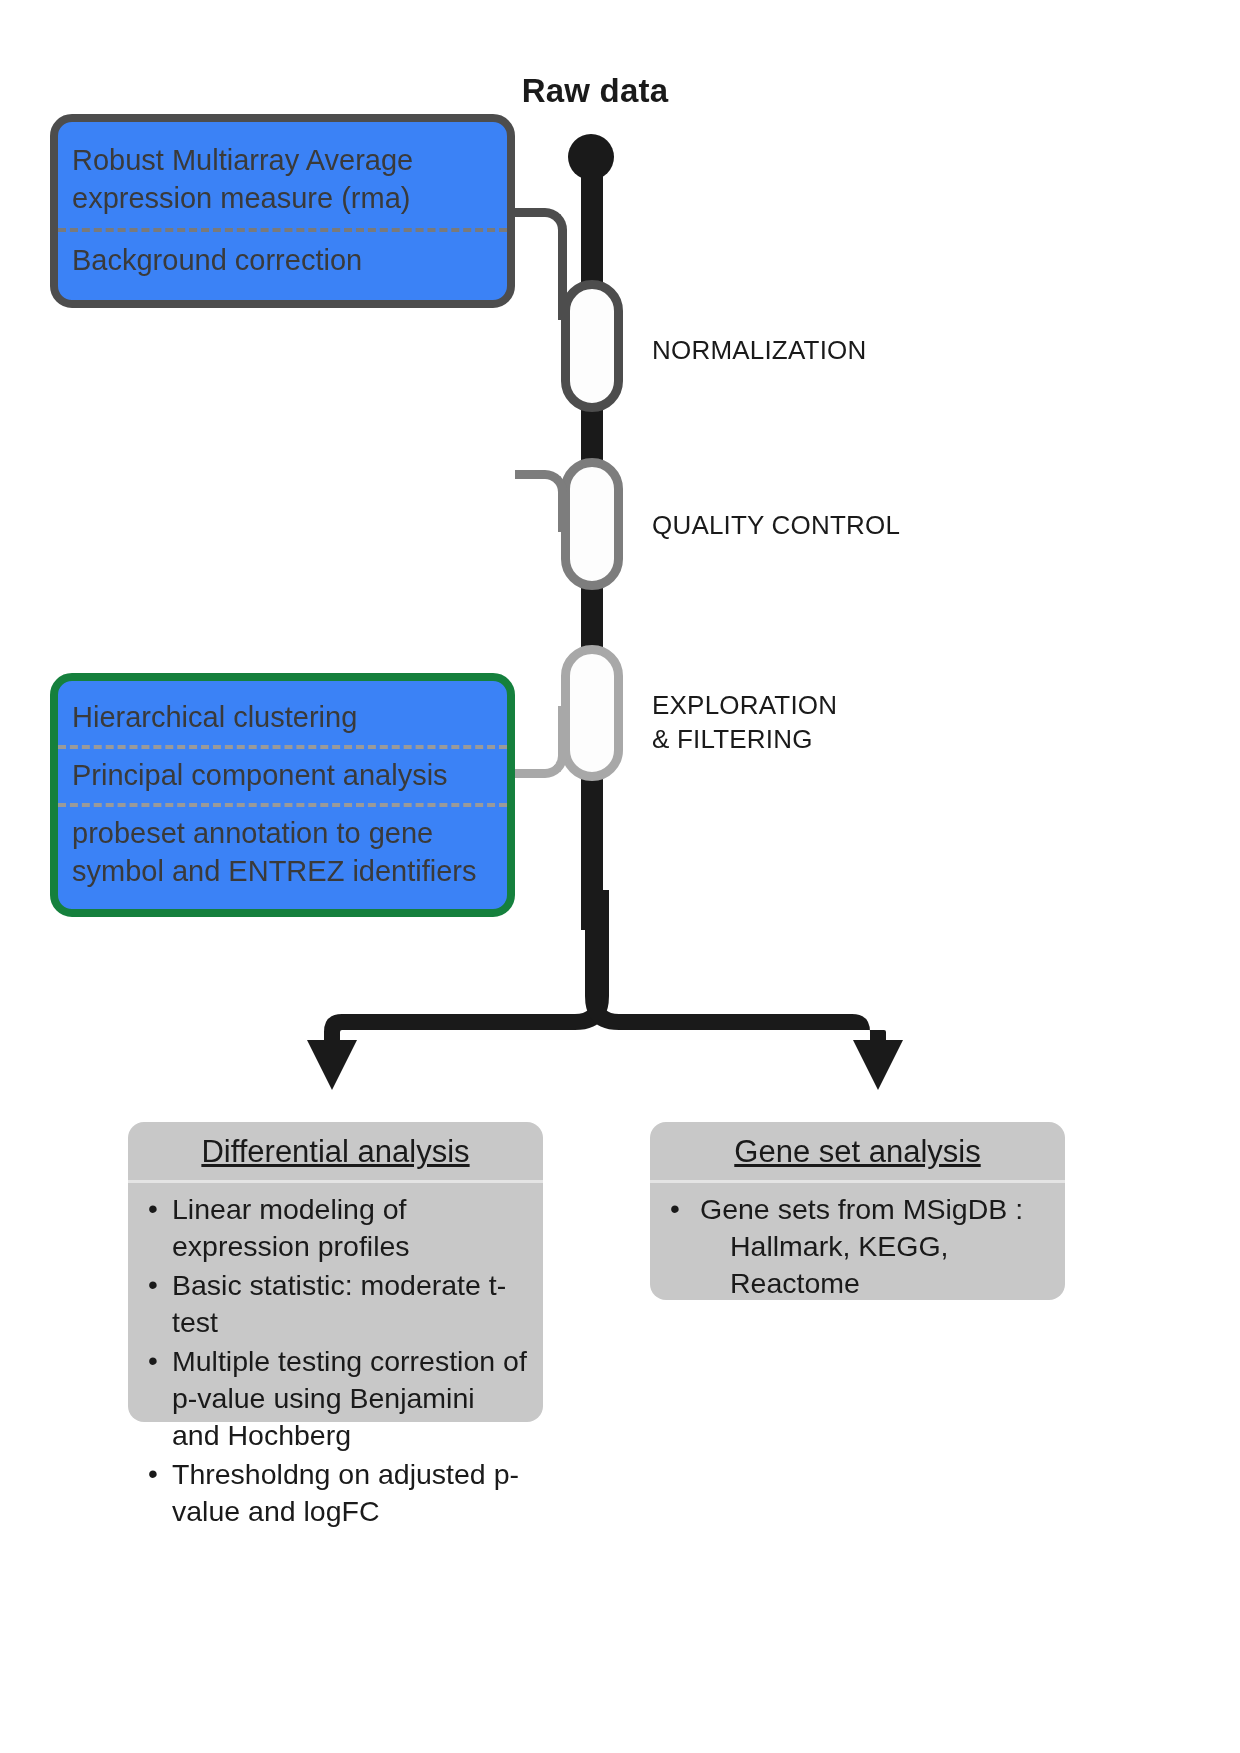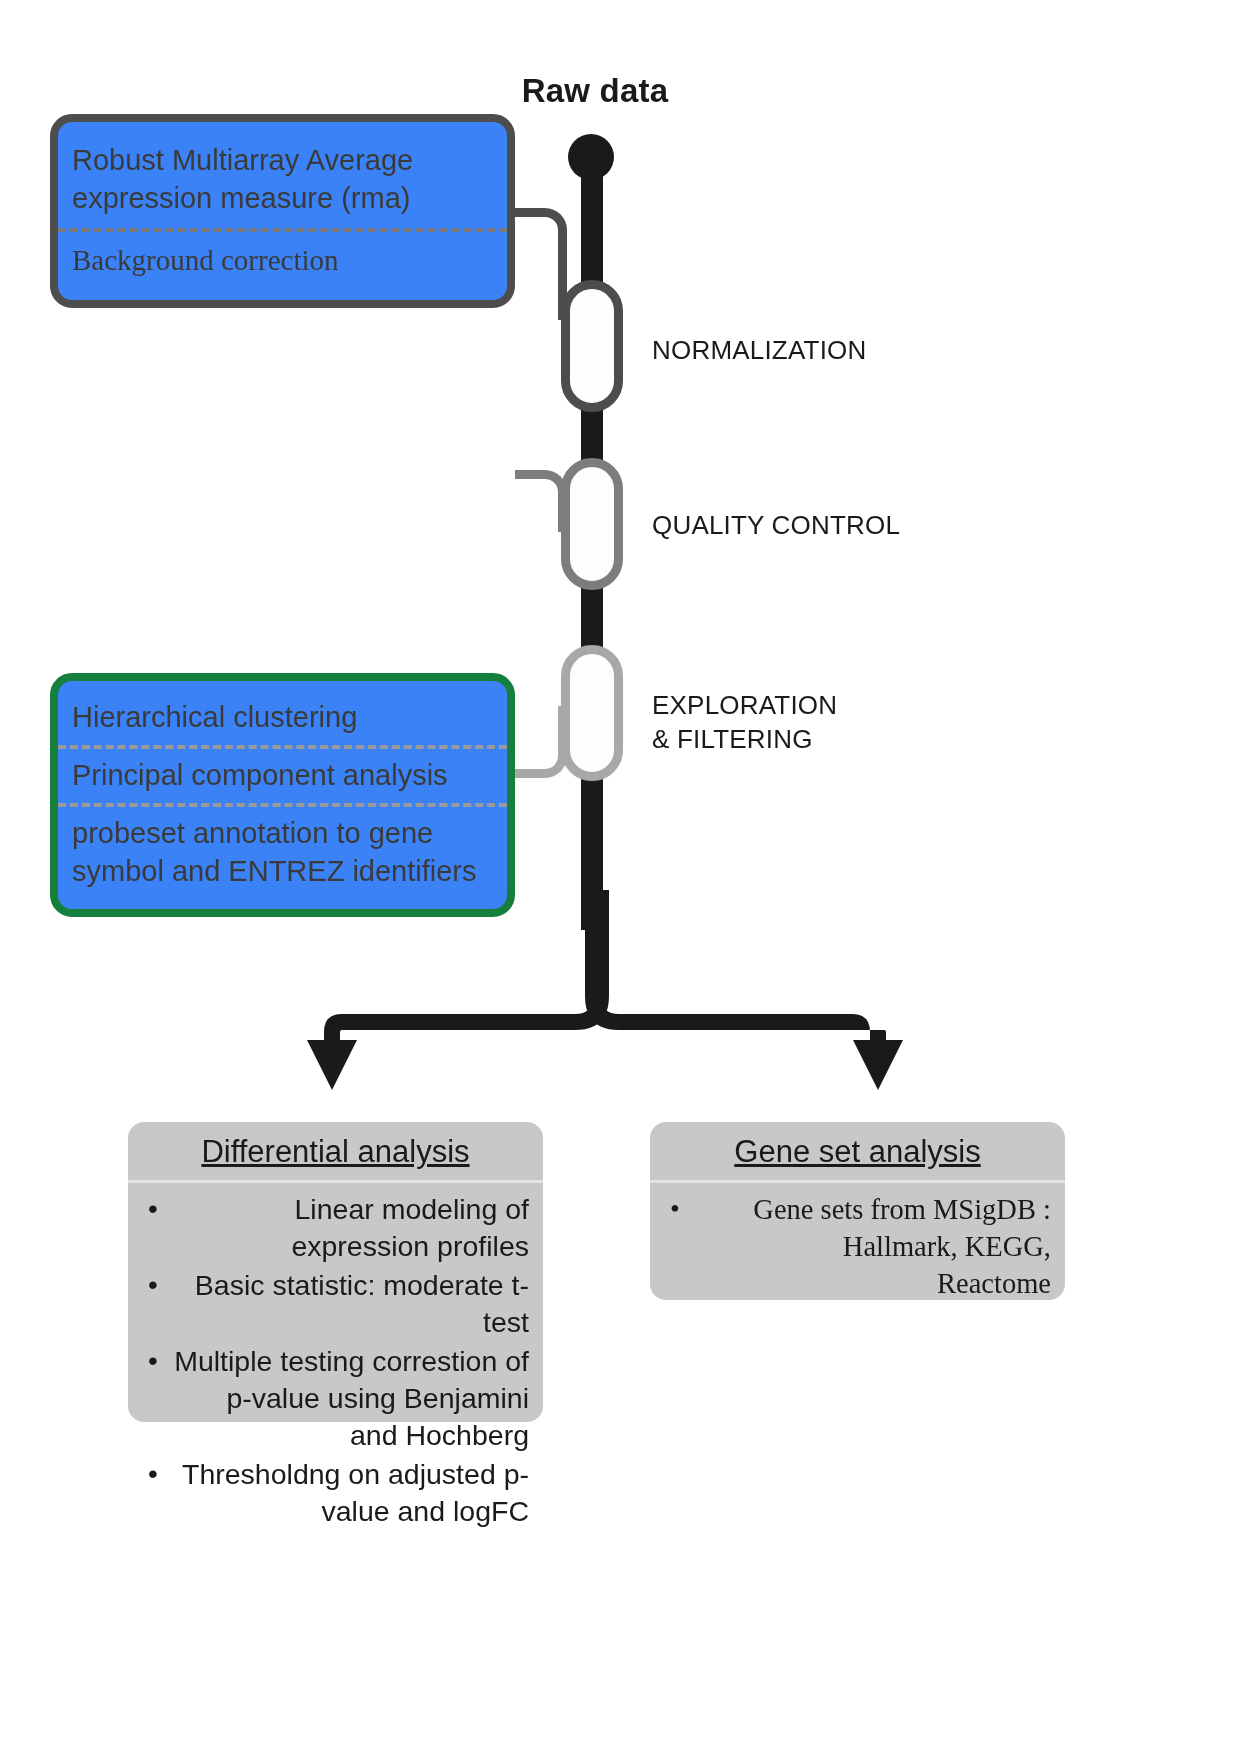--- a/index.html
+++ b/index.html
@@ -97,21 +97,21 @@
 
   .info-row {
     font-size: 29px;
     line-height: 38px;
     color: #3a3a3a;
     padding: 9px 14px 11px 14px;
   }
   .info-row + .info-row {
     border-top: 4px dashed #9a9a9a;
   }
-  #box-normalization .info-row + .info-row { border-top-color: #7a7a7a; font-family: Liberation Serif, serif; }
+  #box-normalization .info-row + .info-row { border-top-color: #7a7a7a; }
   #box-exploration  .info-row { padding-top: 7px; padding-bottom: 9px; }
 
   
   .stage-label {
     position: absolute;
     font-size: 26px;
     font-weight: normal;
     color: #1a1a1a;
     line-height: 34px;
     letter-spacing: 0.2px;
@@ -144,39 +144,38 @@
     color: #1a1a1a;
     text-align: center;
     padding: 12px 10px 10px 10px;
     border-bottom: 3px solid #e4e4e4;
     text-decoration: underline;
   }
   .panel-list {
     margin: 0;
     padding: 8px 14px 10px 14px;
     list-style: none;
-    text-align: right;
   }
   .panel-list li {
     position: relative;
     font-size: 28.5px;
     line-height: 37px;
     color: #1a1a1a;
     padding-left: 30px;
     margin-bottom: 2px;
   }
   .panel-list li::before {
     content: "\2022";
     position: absolute;
     left: 6px;
     top: -1px;
     font-size: 28px;
     color: #1a1a1a;
   }
-  #panel-geneset .panel-list li { padding-left: 36px; font-family: Liberation Serif, serif; }
+  #panel-geneset .panel-list li { padding-left: 36px; }
   #panel-geneset .panel-list li .cont { display: block; padding-left: 30px; }
 </style>
 </head>
 <body>
 
 <div id="page">
 
   <div id="raw-data-title">Raw data</div>
 
   <div id="spine-dot"></div>

